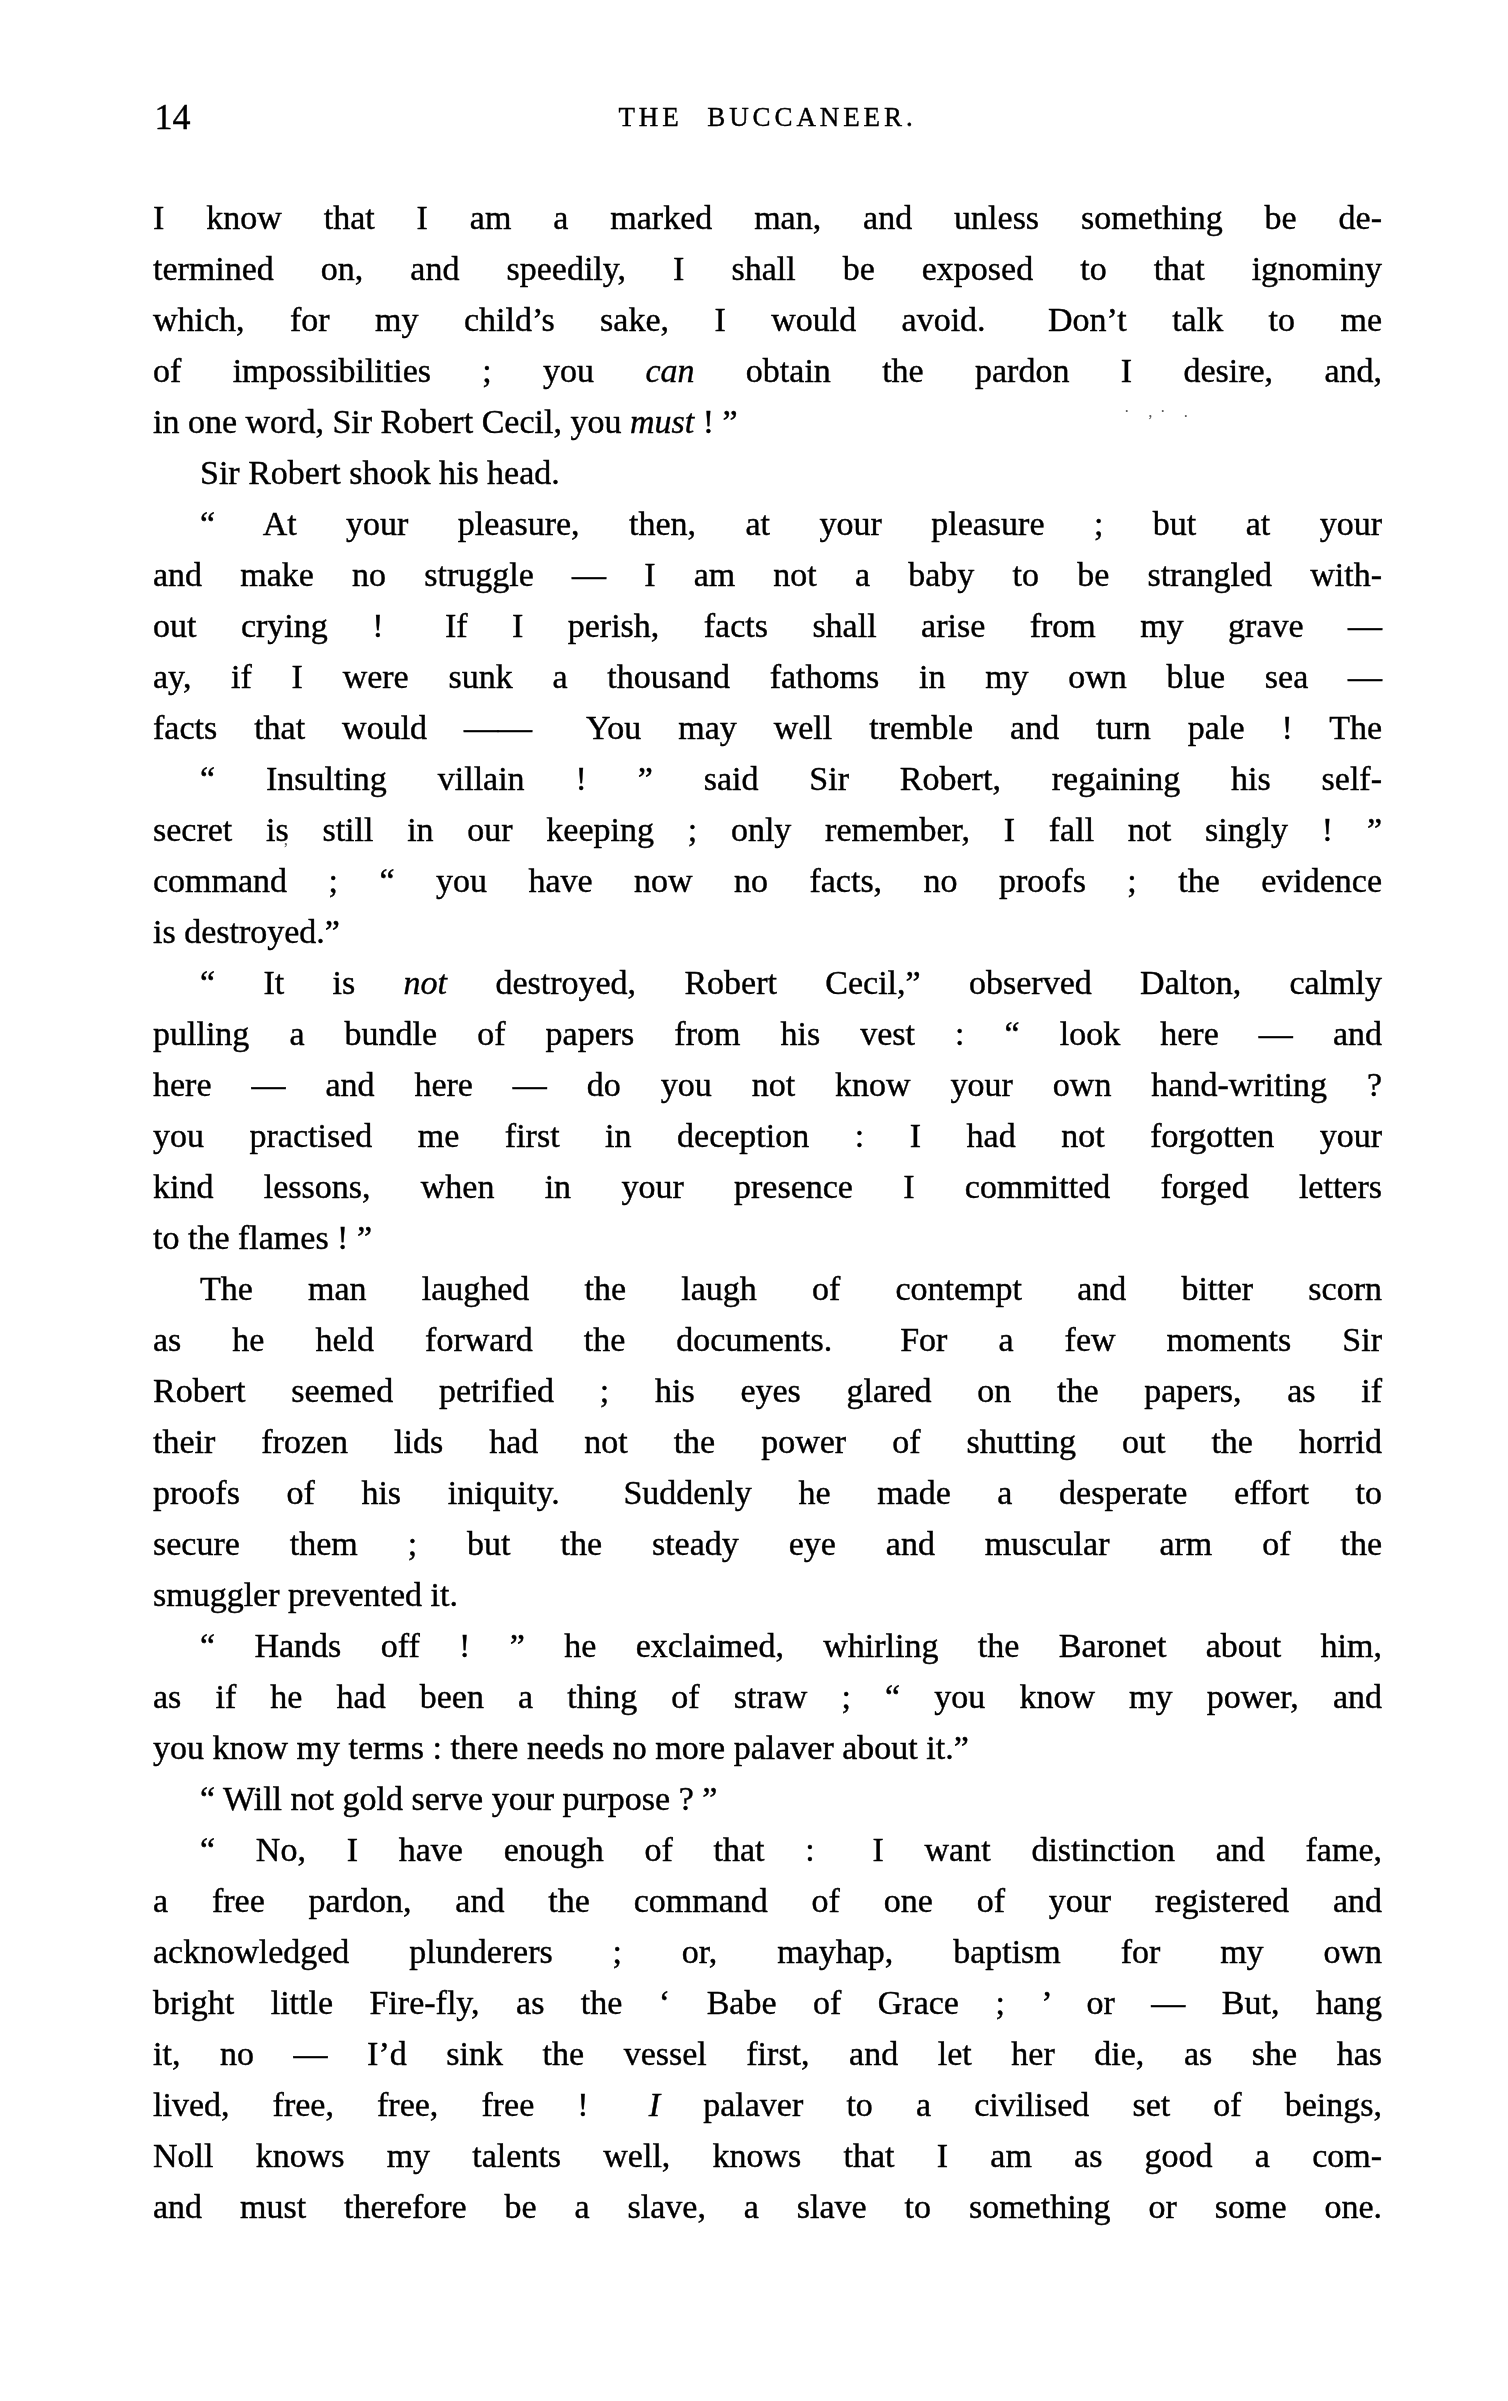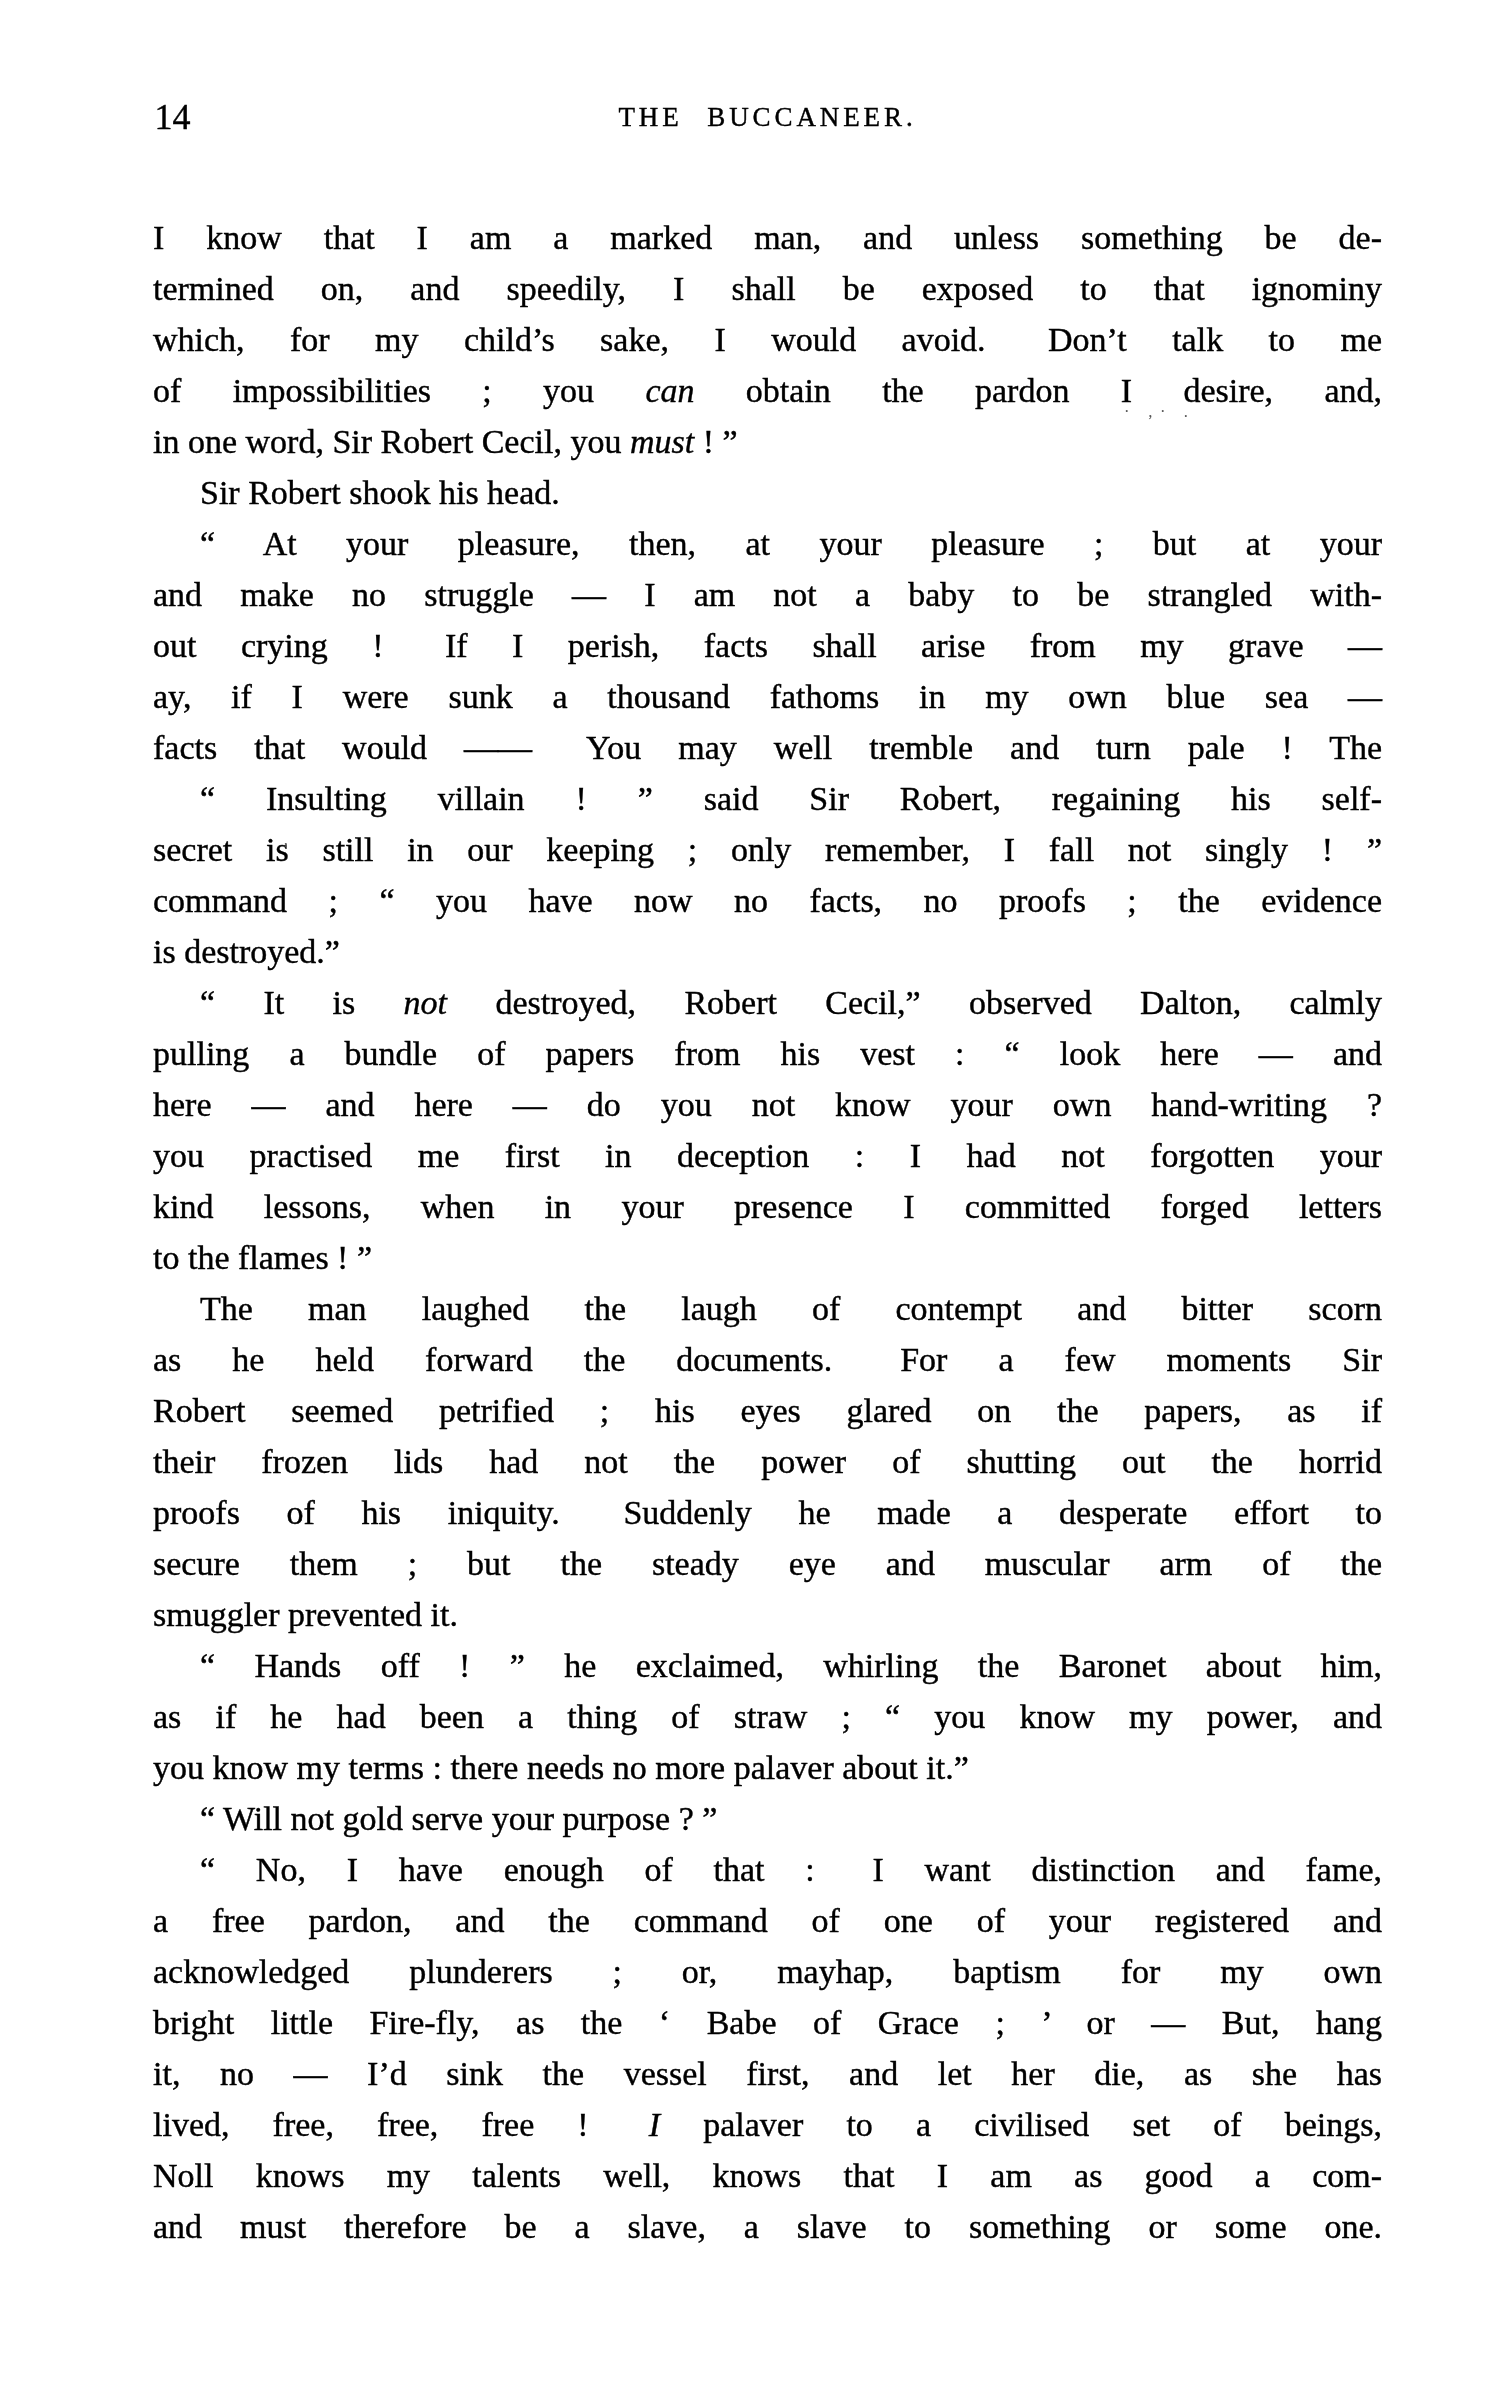--- a/index.html
+++ b/index.html
@@ -38,21 +38,20 @@
     line-height: 41px;
     letter-spacing: 3.9px;
     word-spacing: 14px;
   }
   .body-text {
     position: absolute;
     top: 192px;
     left: 153px;
     width: 1229px;
     font-size: 34px;
-    margin-top: 20px;
   }
   .line {
     height: 51px;
     line-height: 51px;
     text-align: justify;
     text-align-last: justify;
   }
   .line.indent {
     text-indent: 47px;
   }

